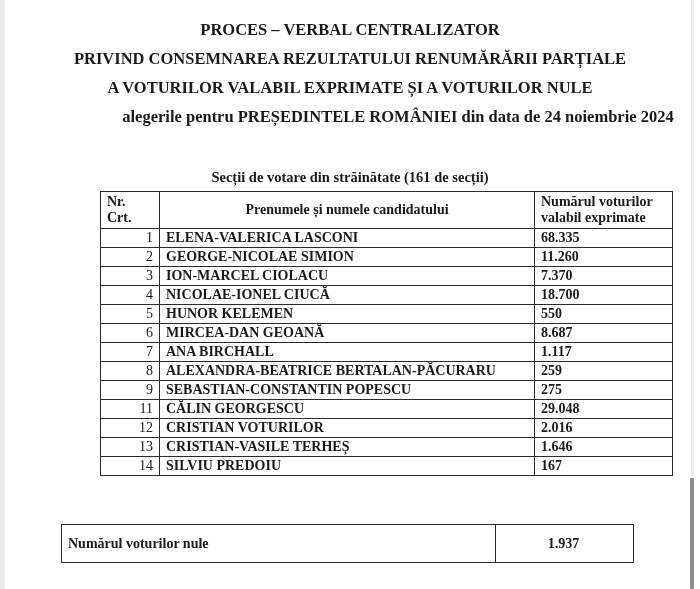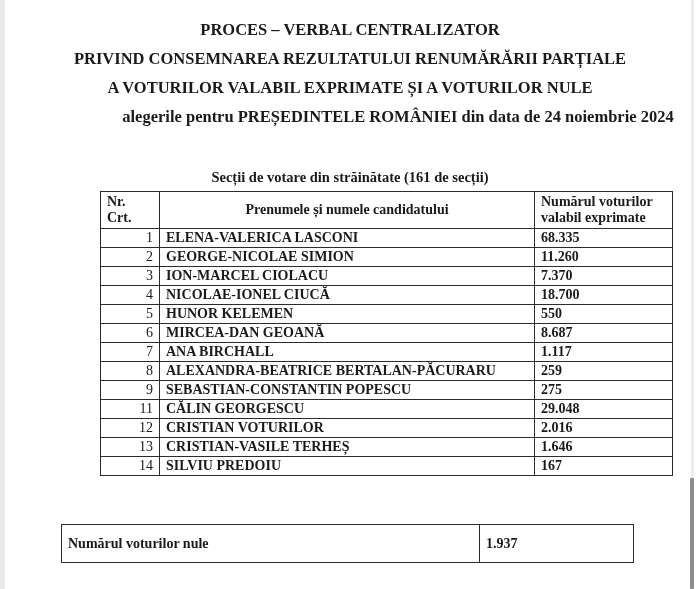--- a/index.html
+++ b/index.html
@@ -34,21 +34,21 @@
   td.nr { text-align:right; font-weight:normal; padding-right:6px; }
   td.name { text-align:left; padding-left:10px; }
   td.votes { text-align:left; padding-right:8px; }
 
   table.nule {
     position:absolute; left:53px; top:524px; width:573px; height:39px;
     border-collapse:collapse; font-size:14px; font-weight:bold;margin-left:8px;
   }
   table.nule td { border:1.3px solid #2b2b2b; padding:0 6px; }
   table.nule td.lbl { text-align:left; padding-left:6px; }
-  table.nule td.val { width:123px; text-align:left; padding-right:24px; }
+  table.nule td.val { width:123px; text-align:center; padding-right:8px; }
 </style>
 </head>
 <body>
 
 <div class="edge-left"></div>
 <div class="edge-right"></div>
 <div class="scroll-thumb"></div>
 
 <div class="title t1">PROCES – VERBAL CENTRALIZATOR</div>
 <div class="title t2">PRIVIND CONSEMNAREA REZULTATULUI RENUMĂRĂRII PARȚIALE</div>

